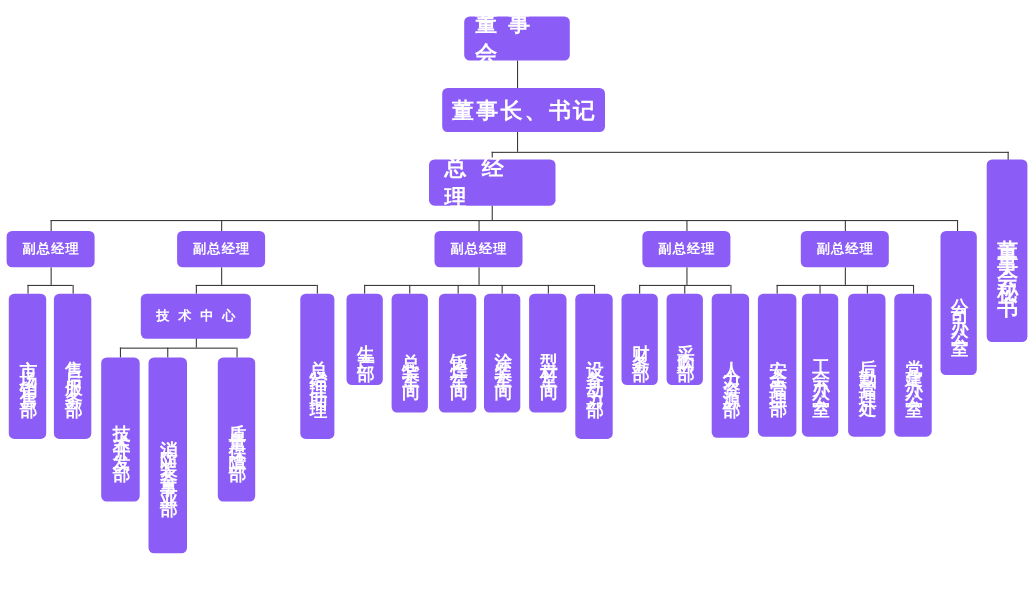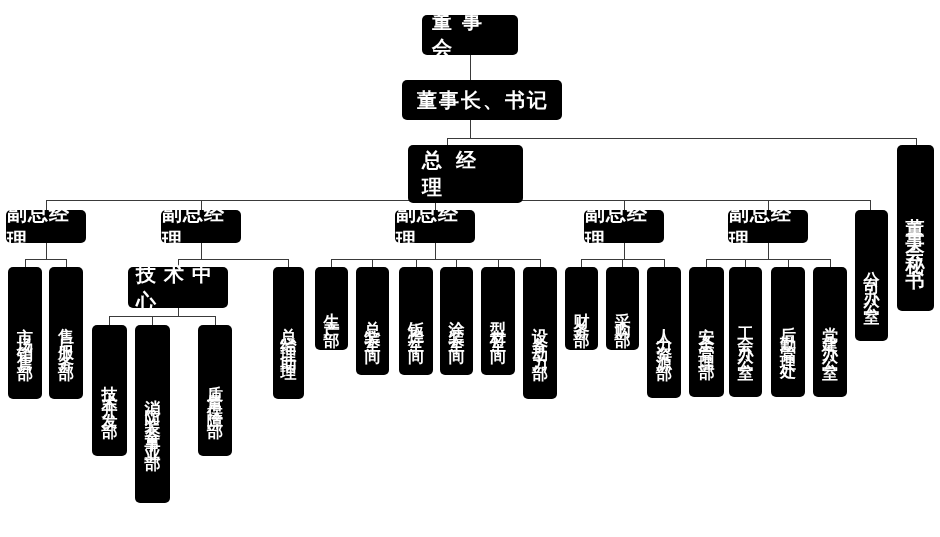--- a/index.html
+++ b/index.html
@@ -1,26 +1,26 @@
 <!DOCTYPE html>
 <html><head>
 <meta charset="utf-8">
 <style>
   html,body{margin:0;padding:0;background:#ffffff;}
   #canvas{
     position:relative;width:940px;height:537px;background:#ffffff;overflow:hidden;
     font-family:"Liberation Sans","DejaVu Sans",sans-serif;
   }
   .node{
-    position:absolute;background:#000000;border-radius:5px;color:#ffffff;
+    position:absolute;background:#8b5cf6;border-radius:5px;color:#ffffff;
     display:flex;align-items:center;justify-content:center;font-weight:bold;
     box-sizing:border-box;
   }
   .h-lg{font-size:20px;}
-  .h-sm{font-size:20px;}
+  .h-sm{font-size:12px;}
   .ls14{letter-spacing:14px;padding-left:14px;}
   .ls10{letter-spacing:10px;padding-left:10px;}
   .ls8{letter-spacing:8px;padding-left:8px;}
   .ls2{letter-spacing:2px;padding-left:2px;}
   .ls1{letter-spacing:1px;padding-left:1px;}
   .v .lbl{
     writing-mode:vertical-rl;text-orientation:upright;
     font-size:16px;letter-spacing:9px;padding-top:9px;line-height:1;
   }
   .v-lg .lbl{font-size:19px;letter-spacing:13px;padding-top:13px;}
@@ -79,24 +79,24 @@
   <div class="ln" style="left:768px;top:243px;width:1px;height:16px;"></div>
   <div class="ln" style="left:706px;top:259px;width:124px;height:1px;"></div>
   <div class="ln" style="left:706px;top:259px;width:1px;height:8px;"></div>
   <div class="ln" style="left:745px;top:259px;width:1px;height:8px;"></div>
   <div class="ln" style="left:788px;top:259px;width:1px;height:8px;"></div>
   <div class="ln" style="left:830px;top:259px;width:1px;height:8px;"></div>
 
   <div class="node h-lg" style="left:422px;top:15px;width:96px;height:40px;">
     <span class="lbl ls10">董事会</span>
   </div>
-  <div class="node h-lg" style="left:402px;top:80px;width:160px;height:40px;">
+  <div class="node h-lg" style="left:402px;top:80px;width:148px;height:40px;">
     <span class="lbl ls2">董事长、书记</span>
   </div>
-  <div class="node h-lg" style="left:390px;top:145px;width:115px;height:58px;margin-left:18px;">
+  <div class="node h-lg" style="left:390px;top:145px;width:115px;height:42px;">
     <span class="lbl ls14">总经理</span>
   </div>
   <div class="node v v-lg" style="left:897px;top:145px;width:37px;height:166px;">
     <span class="lbl">董事会秘书</span>
   </div>
 
   <div class="node h-sm" style="left:6px;top:210px;width:80px;height:33px;">
     <span class="lbl ls1">副总经理</span>
   </div>
   <div class="node h-sm" style="left:161px;top:210px;width:80px;height:33px;">

